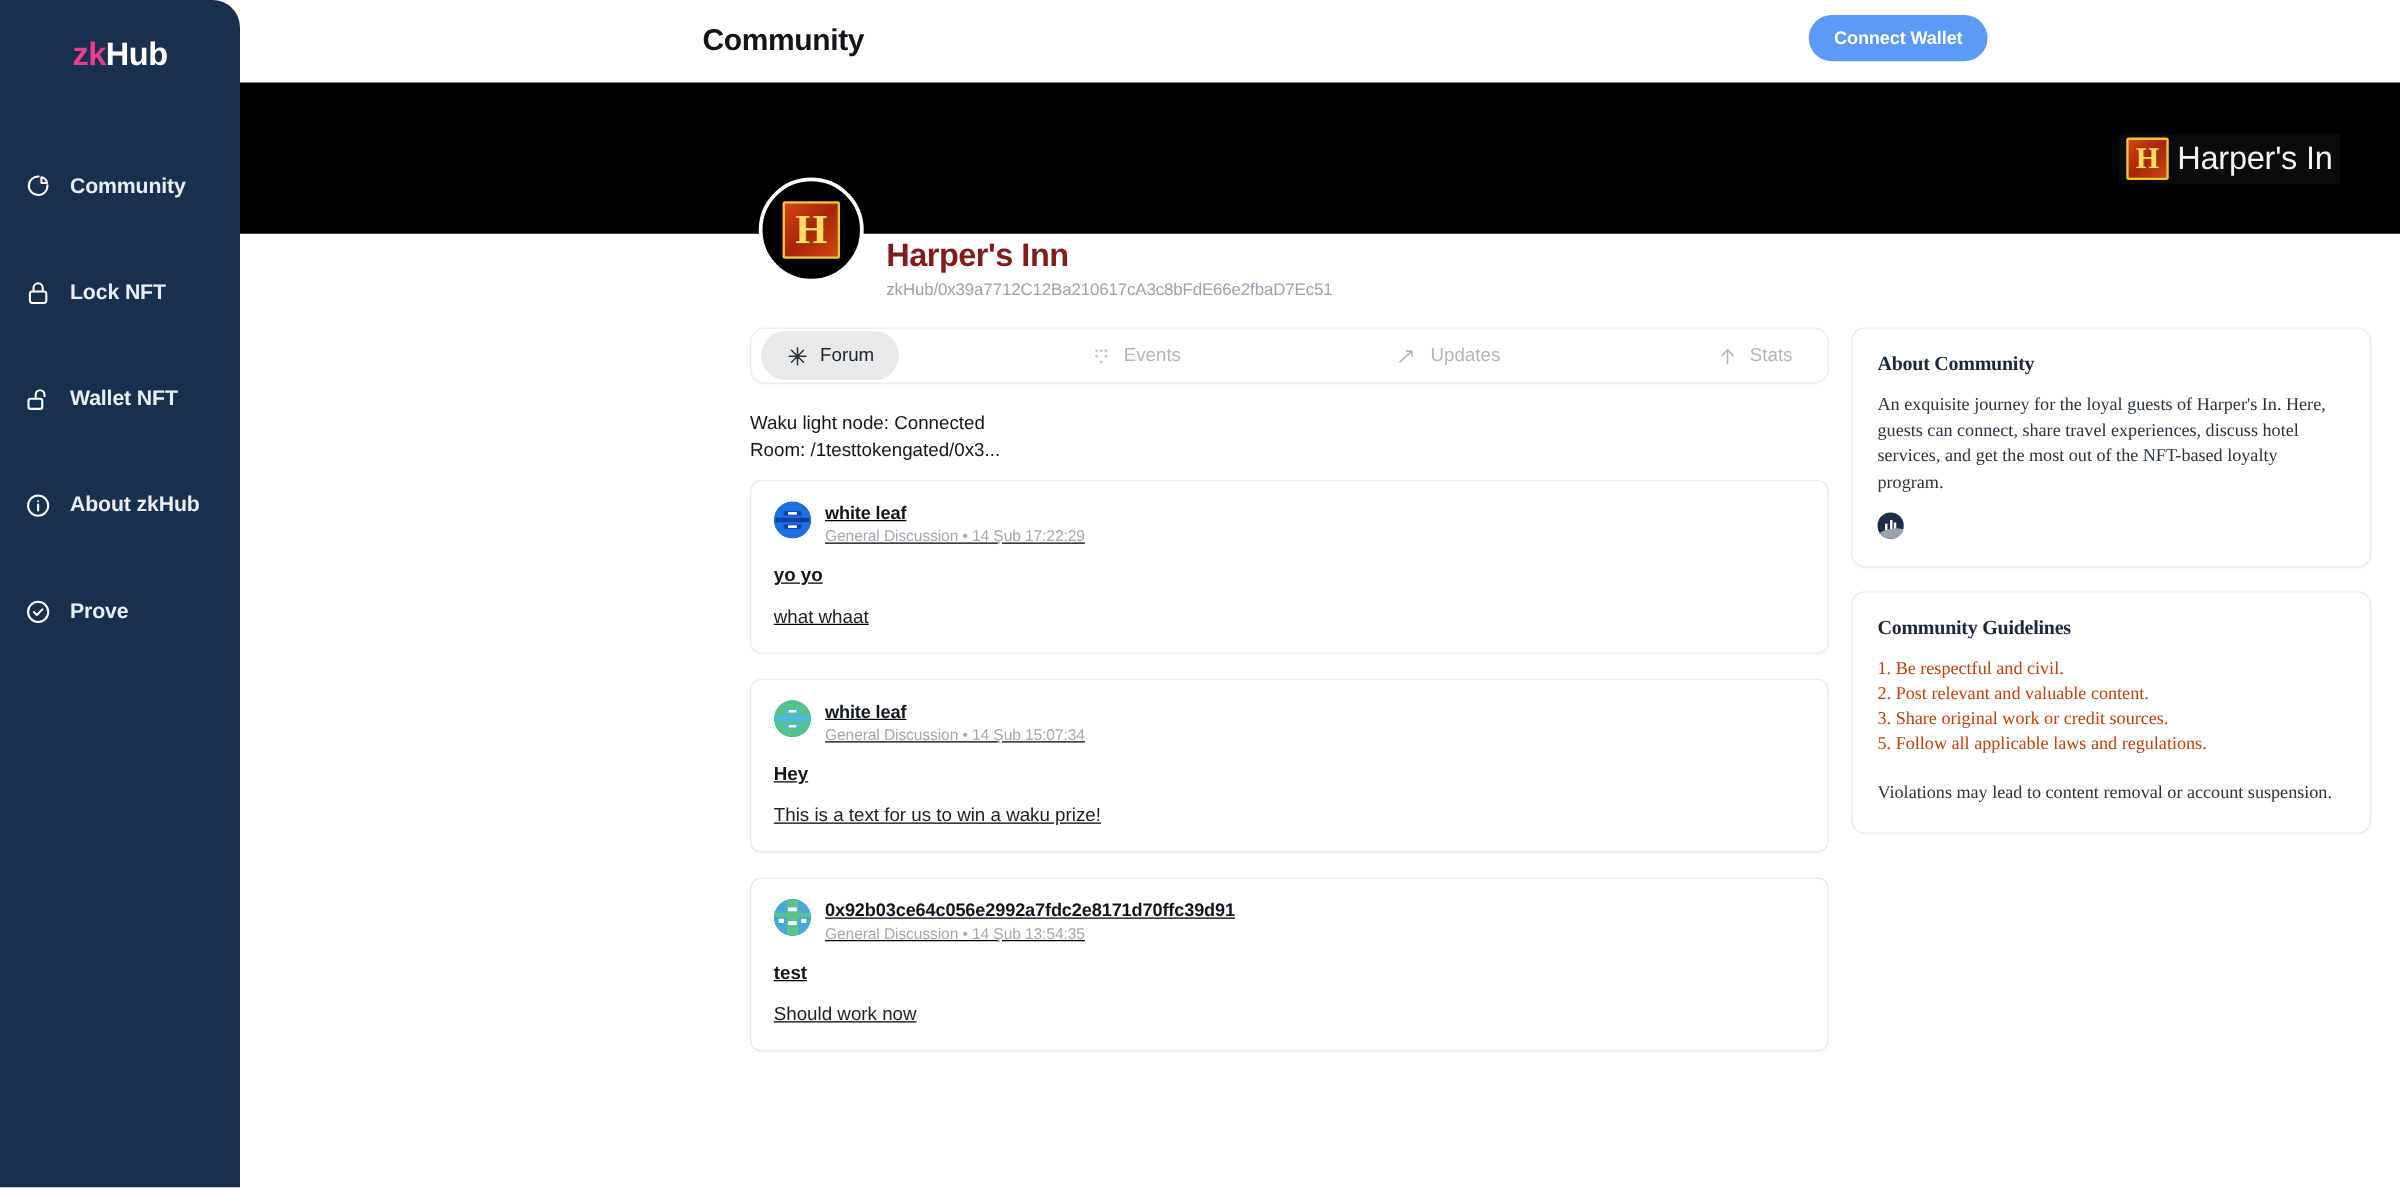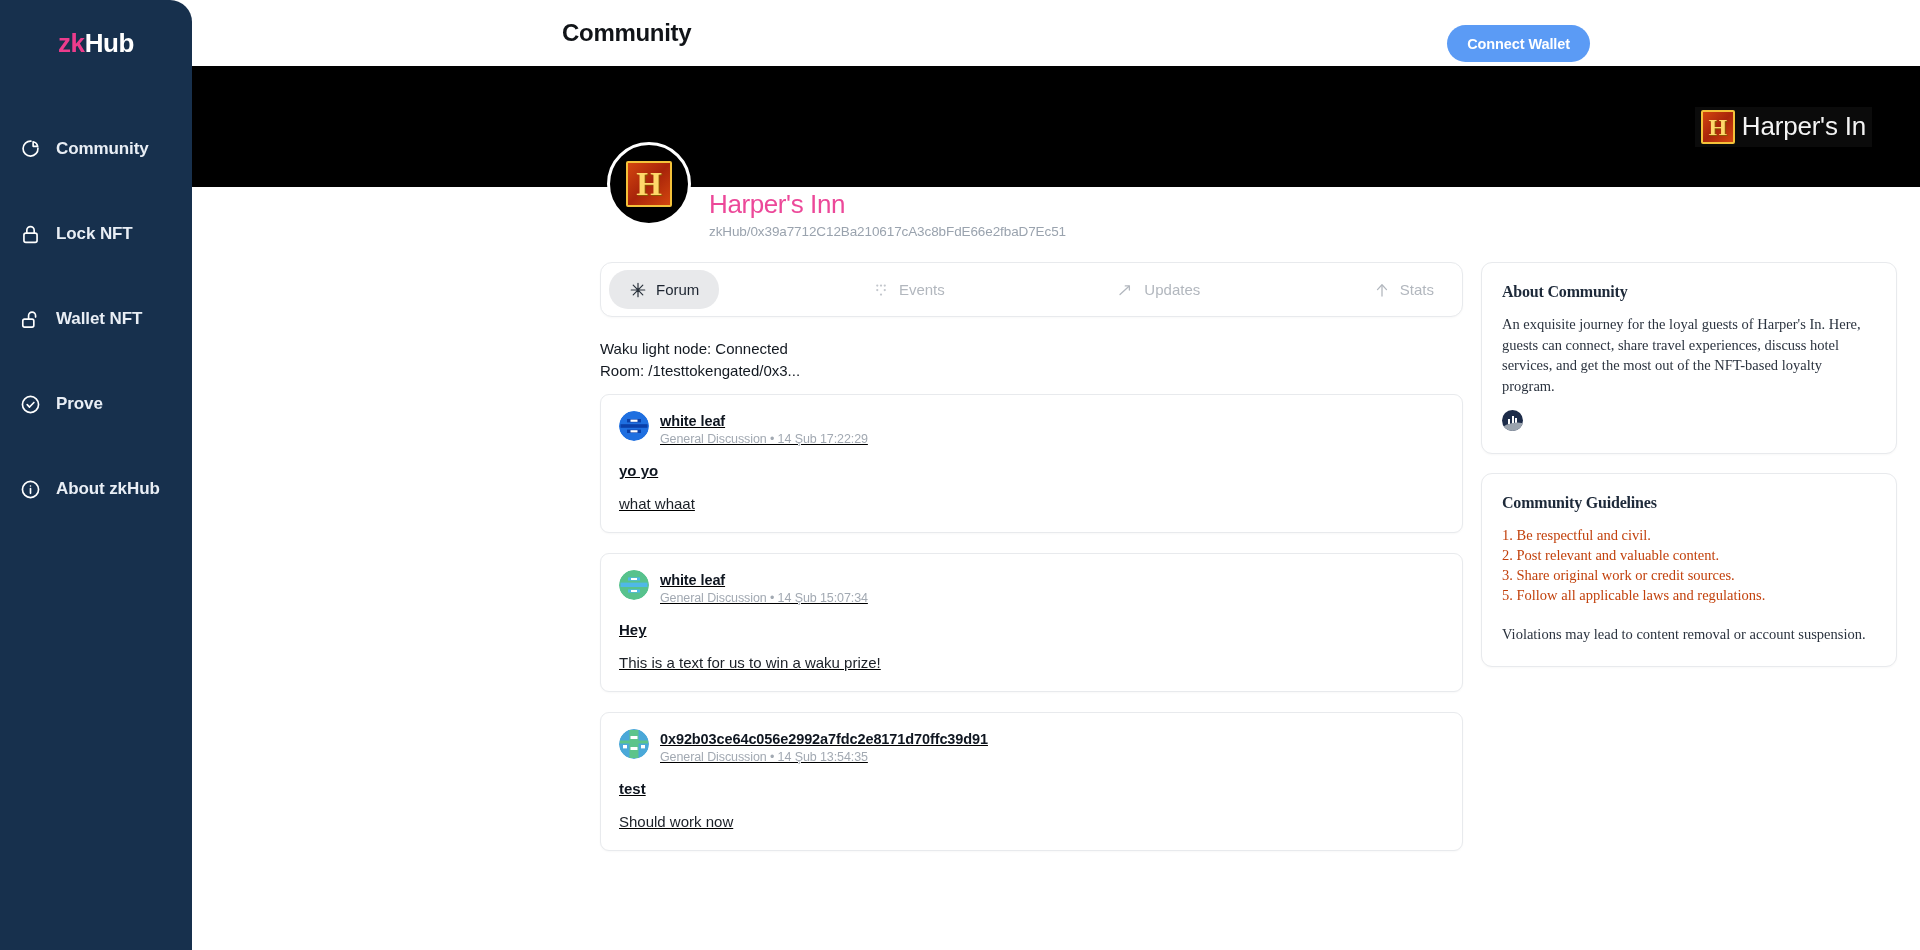--- a/index.html
+++ b/index.html
@@ -50,21 +50,21 @@
     display: flex; align-items: center;
     background: #ffffff;
     position: relative;
   }
   .topbar-title {
     position: absolute; left: 370px; top: 50%; transform: translateY(-50%);
     font-size: 24px; font-weight: bold; color: #111418;
     letter-spacing: -0.3px;
   }
   .connect-wallet {
-    position: absolute; right: 330px; top: 25px;
+    position: absolute; right: 330px; top: 12px;
     background: #5b9bf5;
     color: #ffffff;
     border: none;
     border-radius: 20px;
     height: 37px;
     padding: 0 20px;
     font-size: 14.5px;
     font-weight: bold;
     font-family: "Liberation Sans", sans-serif;
     cursor: pointer;
@@ -117,40 +117,40 @@
     width: 84px; height: 84px; border-radius: 50%;
     background: #000;
     border: 3px solid #ffffff;
     display: flex; align-items:center; justify-content:center;
     flex: 0 0 84px;
   }
   .profile-avatar .hicon { width: 46px; height: 46px; flex: 0 0 46px; }
   .profile-avatar .hicon span { font-size: 33px; }
   .profile-text { padding-top: 47px; }
   .profile-name {
-    font-size: 26px; font-weight: normal; color: #ec4899;
+    font-size: 26px; font-weight: bold; color: #7f1d1d;
     letter-spacing: -0.4px;
   }
   .profile-addr {
     font-size: 13.5px; color: #9aa3ae; margin-top: 4px;
     letter-spacing: -0.1px;
   }
 
   
   .content {
     display: flex; gap: 18px;
     padding: 10px 0 0 408px;
   }
   .col-left { width: 863px; flex: 0 0 863px; }
   .col-right { width: 416px; flex: 0 0 416px; font-family: Liberation Serif, serif; }
 
   
   .tabs {
     display: flex; align-items: center;
-    height: 55px;
+    height: 45px;
     border: 1px solid #e8eaed;
     border-radius: 12px;
     background: #ffffff;
     padding: 0 8px;
     box-shadow: 0 1px 2px rgba(16,24,40,0.03);
     gap: 16px;
   }
   .tab {
     display: flex; align-items: center; gap: 9px;
     height: 39px; padding: 0 20px;
@@ -270,35 +270,35 @@
             <path d="M9.8 11.5V7.6a4 4 0 0 1 8 0v1.6"></path>
           </svg>
         </span>
         <span class="nav-label">Wallet NFT</span>
       </div>
 
       <div class="nav-item">
         <span class="nav-icon">
           <svg width="21" height="21" viewBox="0 0 24 24" fill="none" stroke="#ffffff" stroke-width="1.9" stroke-linecap="round" stroke-linejoin="round">
             <circle cx="12" cy="12" r="9.2"></circle>
-            <path d="M8.2 12.2l2.7 2.7 5-5.2"></path>
+            <path d="M12 11v5.4"></path>
+            <circle cx="12" cy="7.9" r="0.9" fill="#ffffff" stroke="none"></circle>
           </svg>
         </span>
-        <span class="nav-label">Prove</span>
+        <span class="nav-label">About zkHub</span>
       </div>
 
       <div class="nav-item">
         <span class="nav-icon">
           <svg width="21" height="21" viewBox="0 0 24 24" fill="none" stroke="#ffffff" stroke-width="1.9" stroke-linecap="round" stroke-linejoin="round">
             <circle cx="12" cy="12" r="9.2"></circle>
-            <path d="M12 11v5.4"></path>
-            <circle cx="12" cy="7.9" r="0.9" fill="#ffffff" stroke="none"></circle>
+            <path d="M8.2 12.2l2.7 2.7 5-5.2"></path>
           </svg>
         </span>
-        <span class="nav-label">About zkHub</span>
+        <span class="nav-label">Prove</span>
       </div>
 
     </nav>
   </aside>
 
   <div class="main">
 
     <header class="topbar">
       <div class="topbar-title">Community</div>
       <button class="connect-wallet">Connect Wallet</button>

